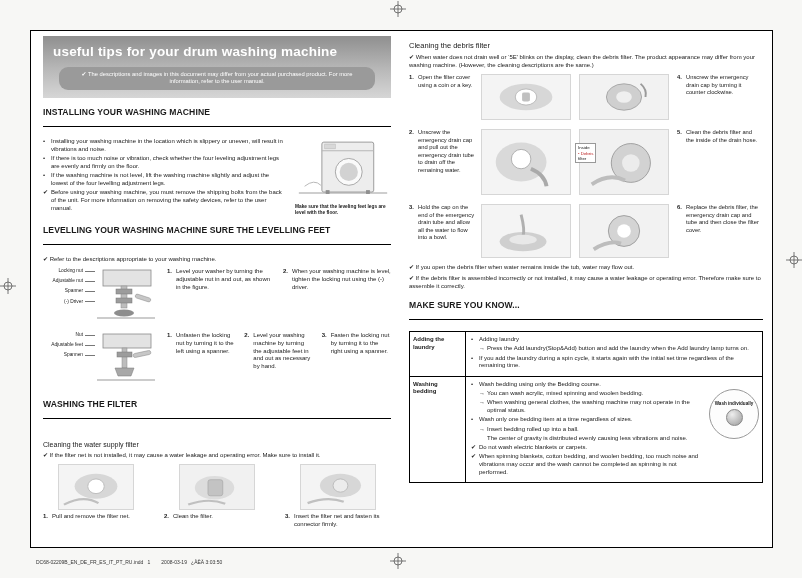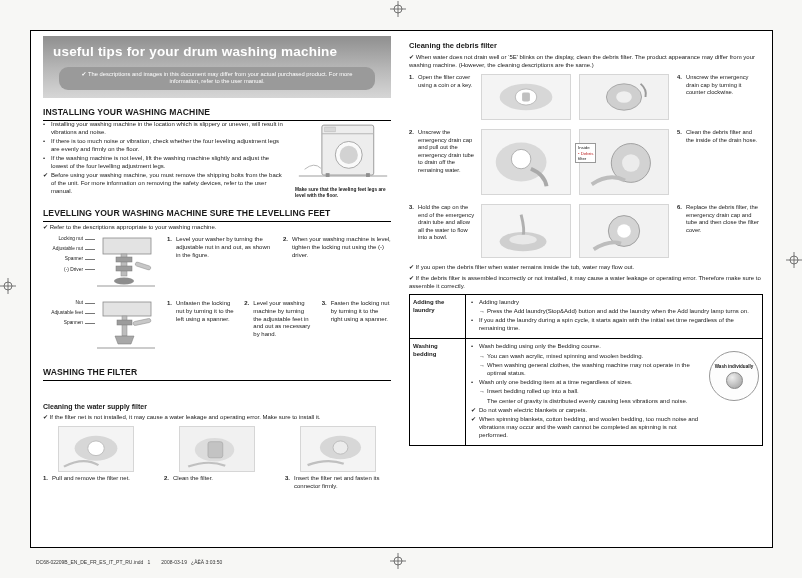--- a/index.html
+++ b/index.html
@@ -19,22 +19,22 @@
   .col-left  { left:12px;  width:348px; }
   .col-right { left:378px; width:354px; top:10px; }
 
   
   .banner { background:linear-gradient(180deg,#8f8f8f 0%,#b9b9b9 55%,#d6d6d6 100%); padding:7px 10px 8px; }
   .banner-title { color:#fff; font-size:13.5px; font-weight:bold; letter-spacing:.2px; }
   .banner-note { margin:6px 6px 0; background:#9a9a9a; border-radius:9px; color:#fff;
                  font-size:5.8px; text-align:center; padding:4px 16px; }
 
   .h2 { font-size:8.6px; font-weight:bold; border-bottom:1.2px solid #000;
-        padding-bottom:2px; margin:9px 0 0; letter-spacing:.1px; }
-  .h3 { font-size:7px; font-weight:bold; margin:21px 0 3px; }
+        padding-bottom:8px; margin:9px 0 11px; letter-spacing:.1px; }
+  .h3 { font-size:7px; font-weight:normal; margin:21px 0 3px; }
   .note { margin:2px 0 3px; }
   .line { display:flex; margin-bottom:1.5px; }
   .mk { width:8px; flex:0 0 8px; }
   .mk.num { font-weight:bold; width:9px; flex-basis:9px; }
   .ind1 { margin-left:8px; }
   .ind2 { margin-left:16px; }
 
   
   .install-wrap { display:flex; gap:8px; }
   .install-bullets { flex:1; }
@@ -391,20 +391,21 @@
       </div>
       <div class="dstep">
           <span class="mk num">6.</span>
           <span>Replace the debris filter, the emergency drain cap and tube and then close the filter cover.</span>
         </div>
     </div>
 
     <div class="note">✔ If you open the debris filter when water remains inside the tub, water may flow out.</div>
     <div class="note">✔ If the debris filter is assembled incorrectly or not installed, it may cause a water leakage or operating error. Therefore make sure to assemble it correctly.</div>
 
+    <div class="h2">MAKE SURE YOU KNOW...</div>
 
     <div class="ktable">
       <div class="krow">
         <div class="klabel">Adding the laundry</div>
         <div class="kcontent">
           <div class="lines">
             <div class="line">
                 <span class="mk">•</span>
                 <span>Adding laundry</span>
               </div>

